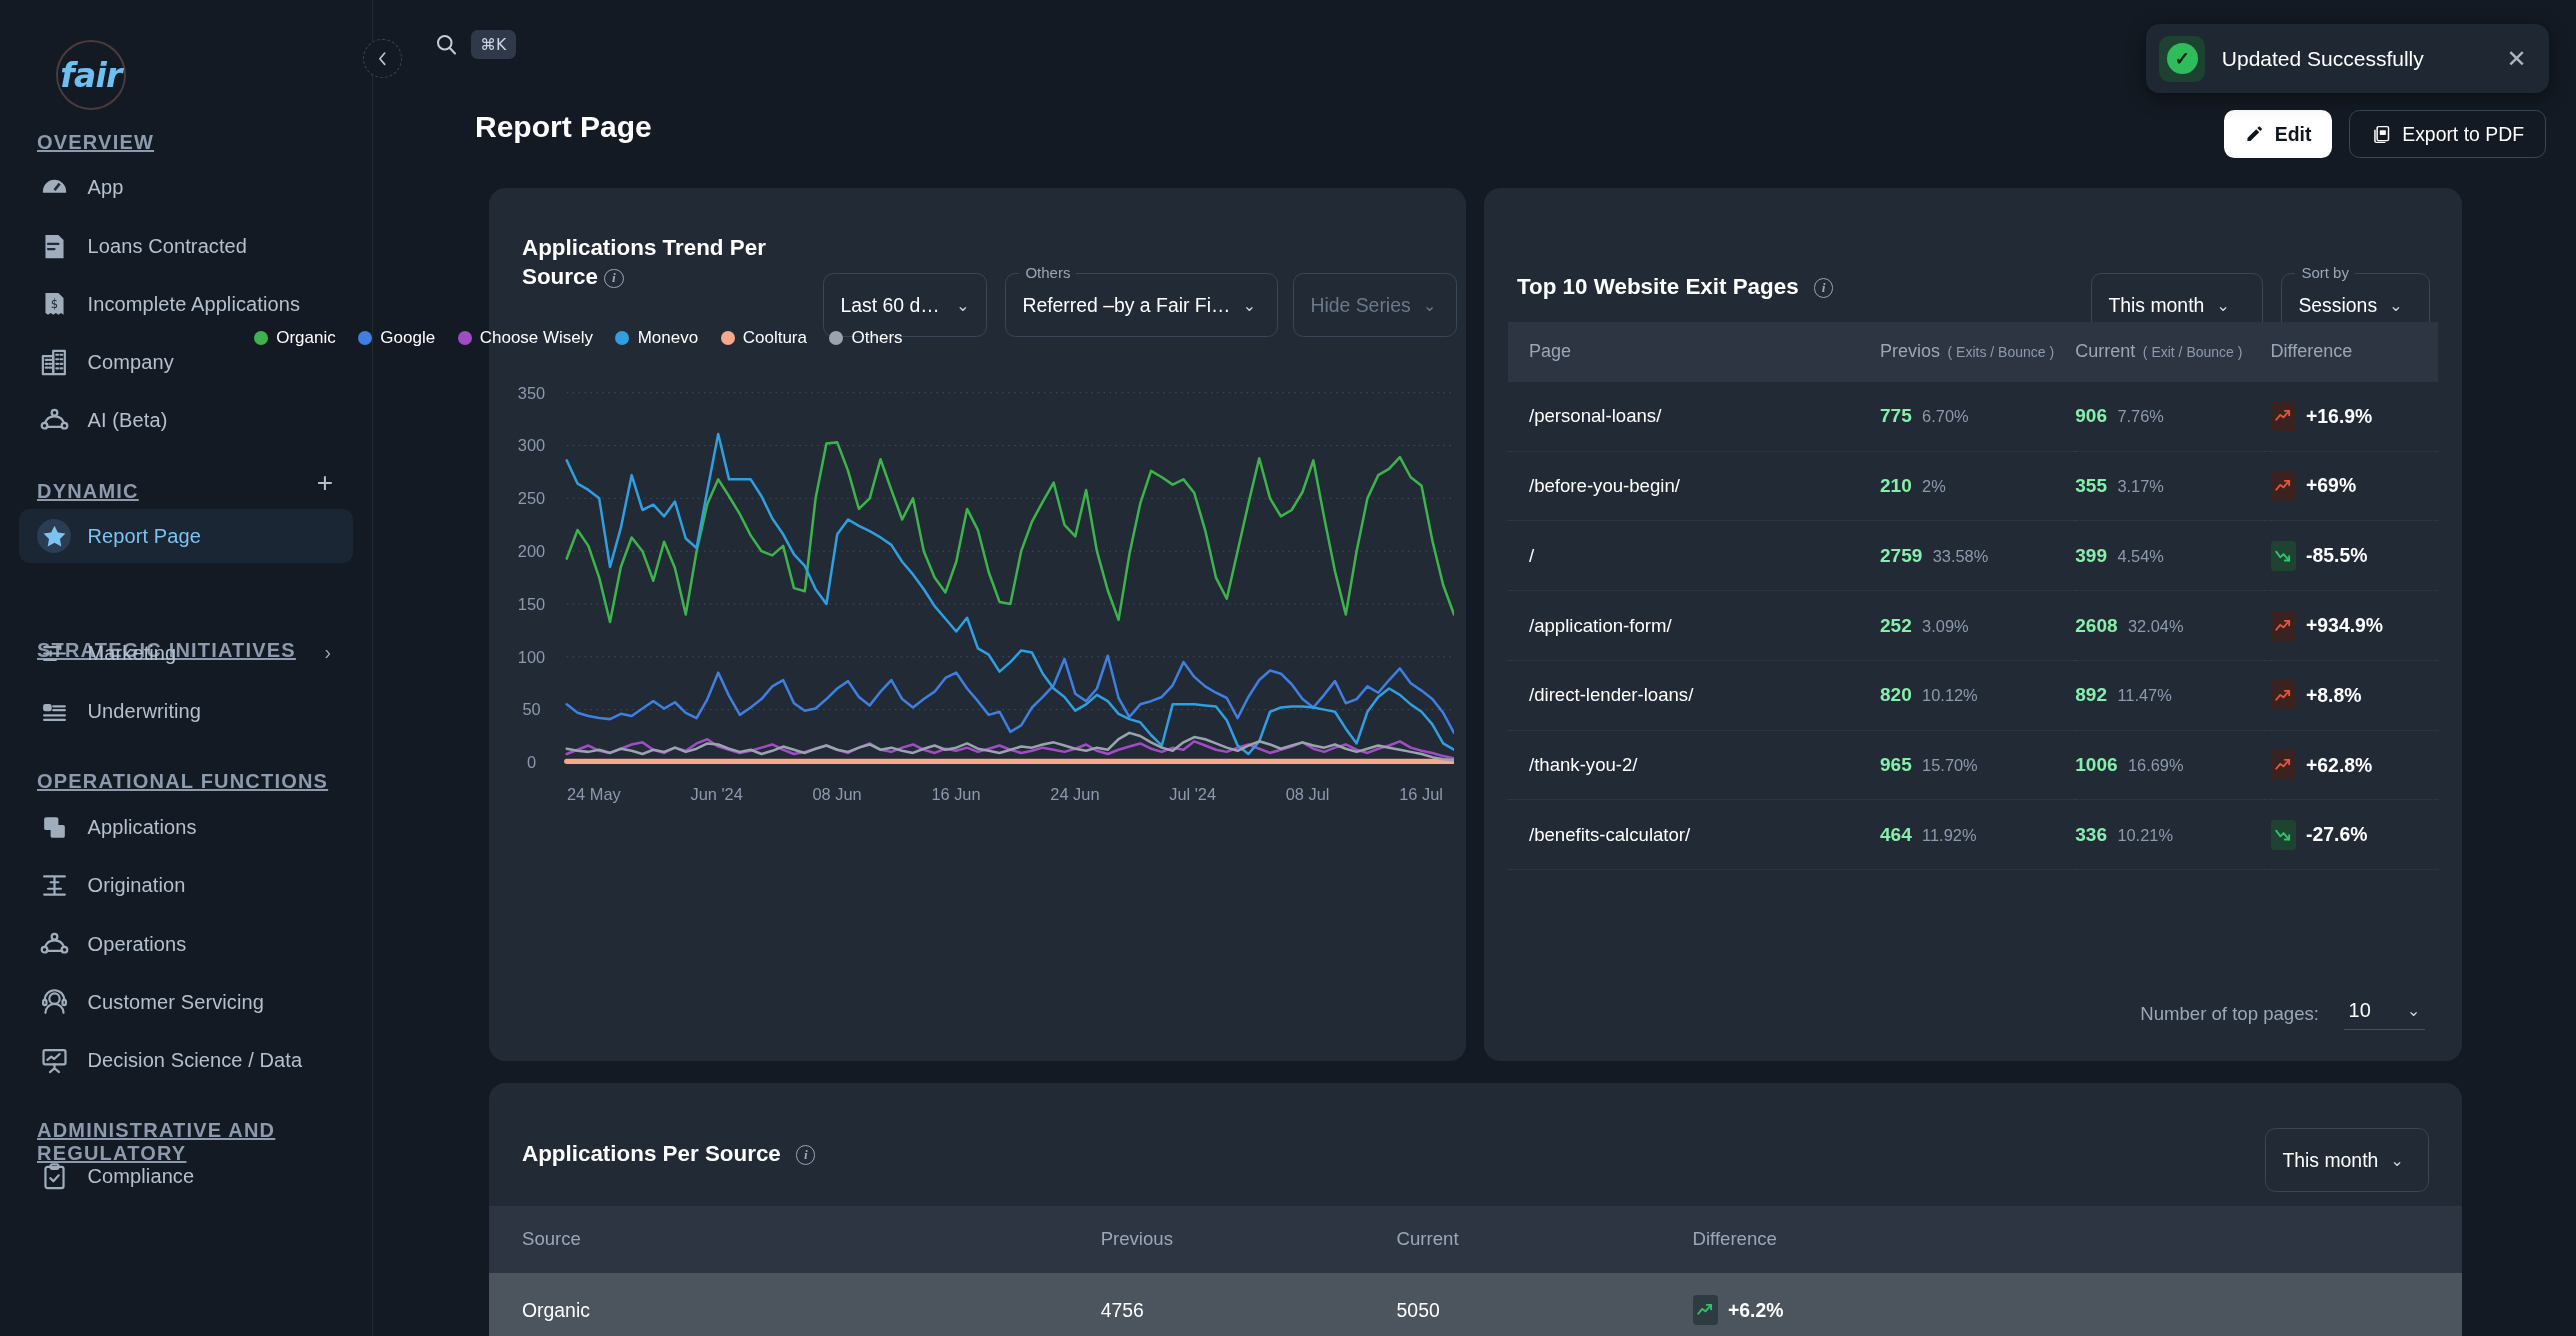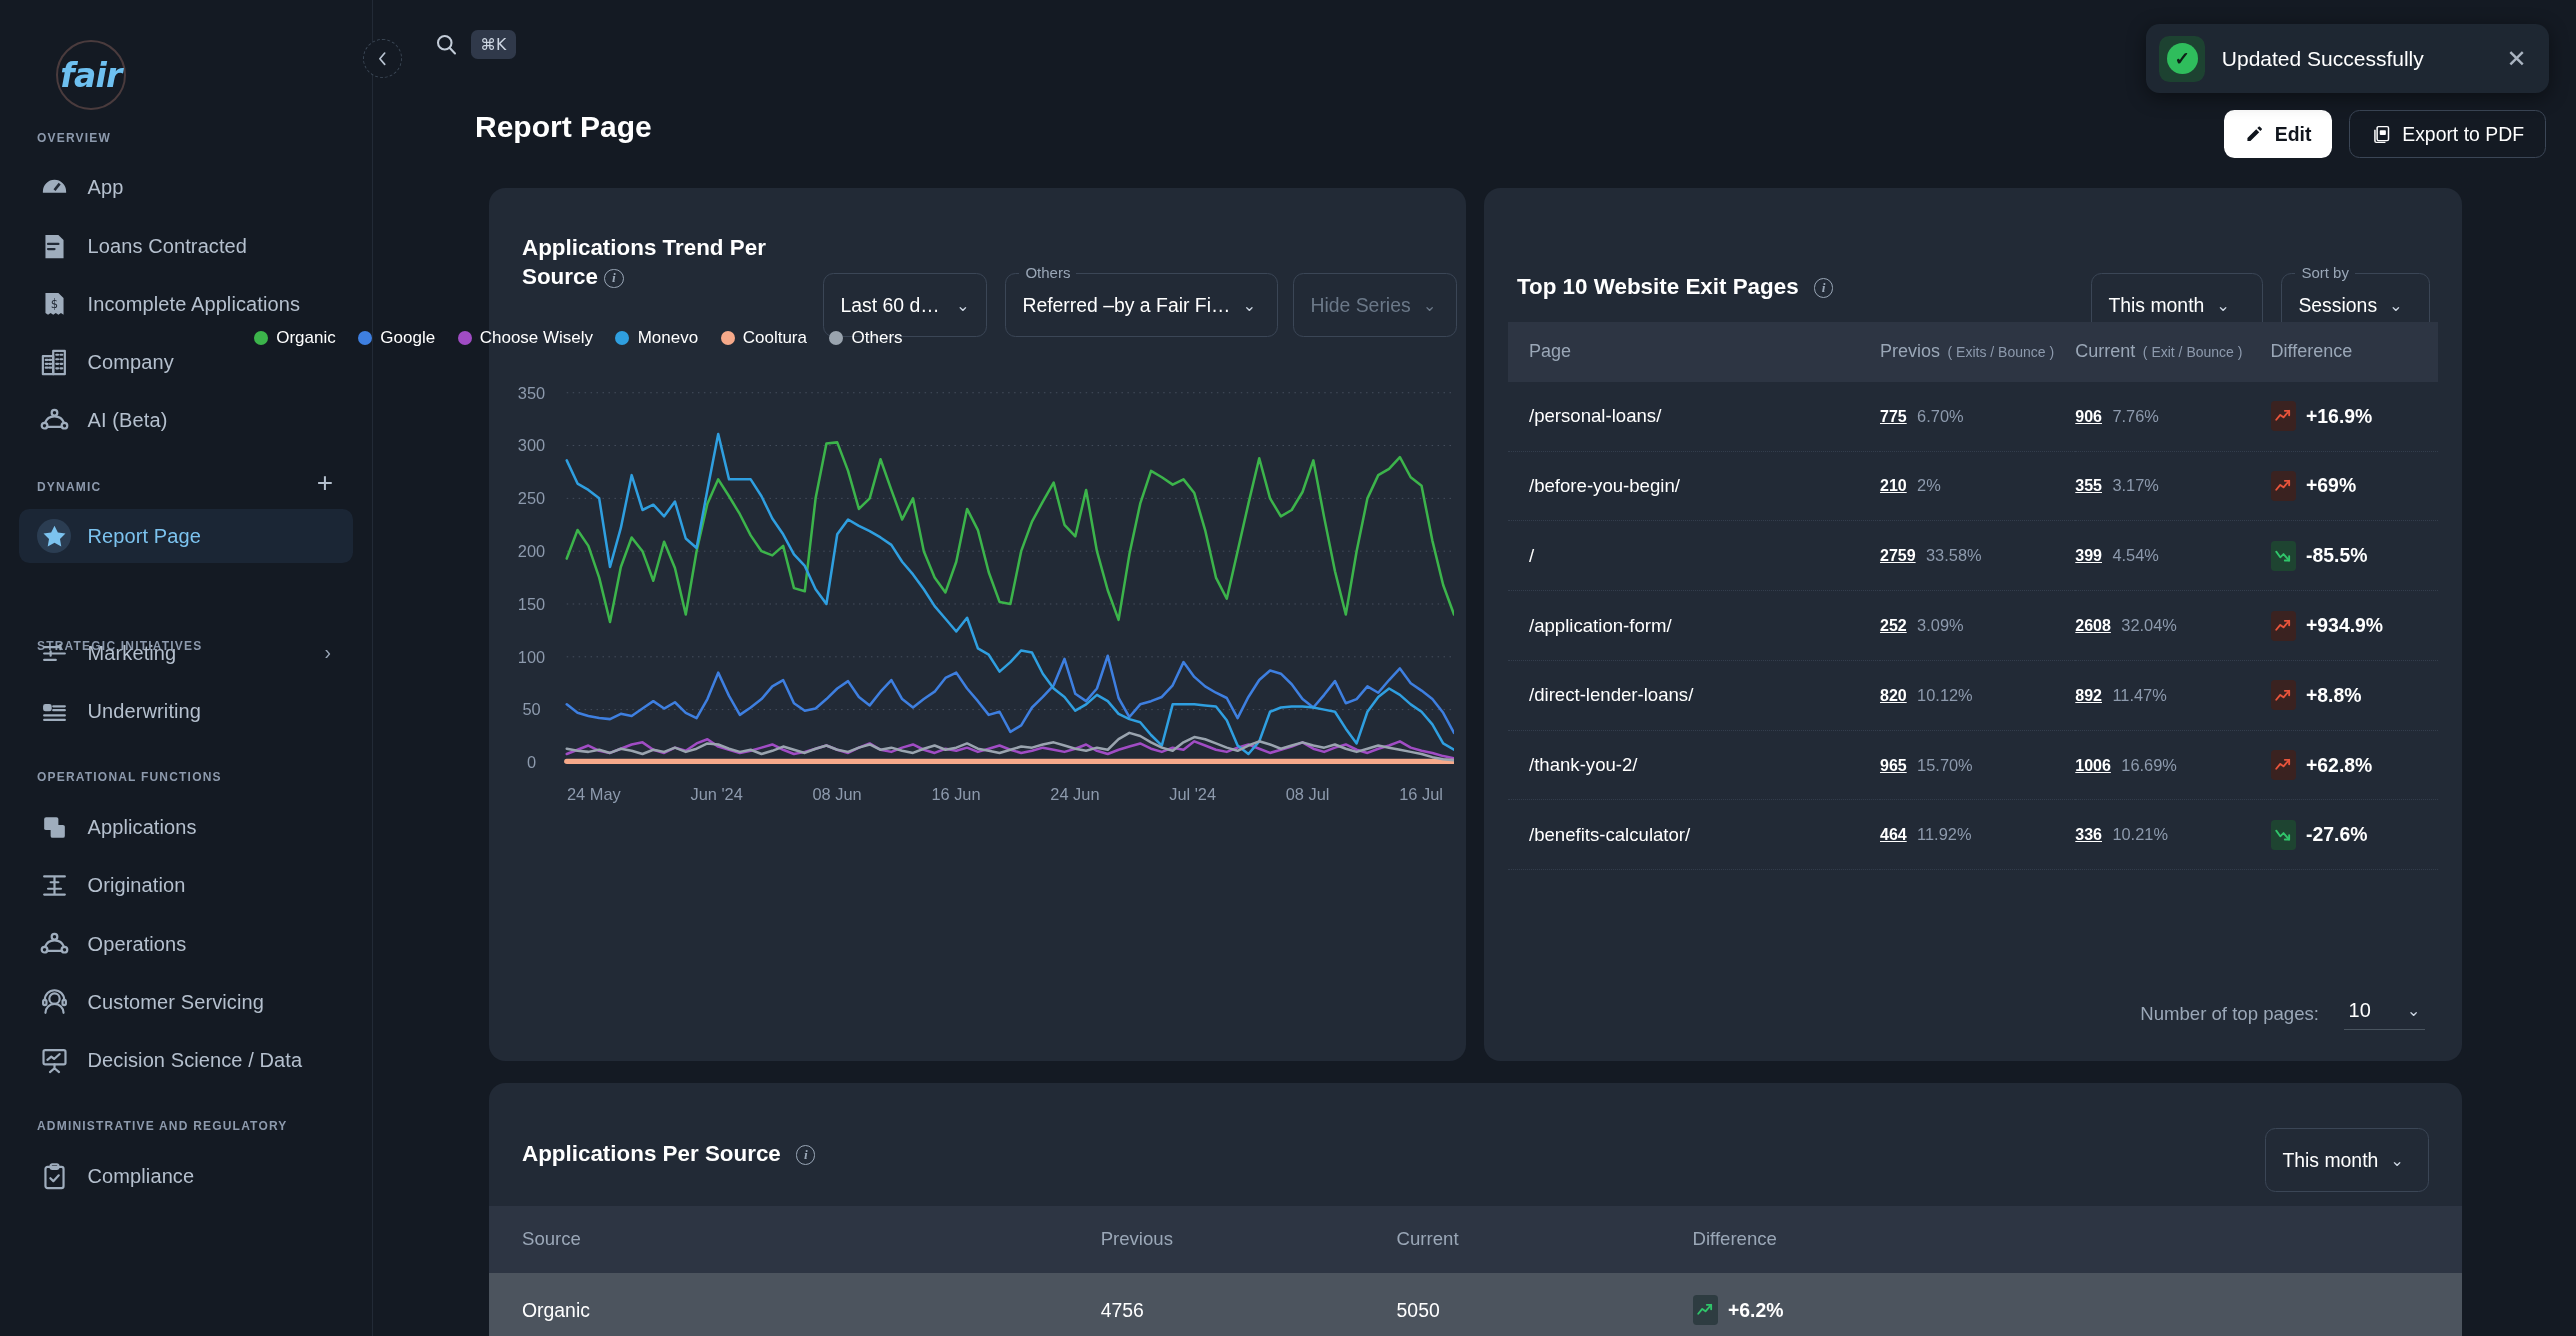--- a/index.html
+++ b/index.html
@@ -25,22 +25,22 @@
     border-radius: 50%;
     border: 2.2px solid #4a3b3d;
     display: flex; align-items: center; justify-content: center;
   }
   #logo-text {
     color: #6ec0f0; font-size: 33px; font-style: italic;
     font-weight: 700; letter-spacing: -0.7px;
     font-family: "DejaVu Sans", sans-serif;
   }
   .nav-section-title {
-    color: #8d9aad; font-size: 12px; font-weight: 700;
-    letter-spacing: 1.2px; padding-left: 37px;
+    color: #8d9aad; font-size: 20px; font-weight: 700;
+    letter-spacing: 1.2px; padding-left: 37px; text-decoration: underline;
   }
   .nav-item {
     display: flex; align-items: center;
     height: 54px; margin: 0 18.6px; padding-left: 18.6px;
     border-radius: 10.4px; cursor: pointer;
   }
   .nav-item.active { background: #1b2635; }
   .nav-icon {
     width: 34px; height: 34px; flex: 0 0 34px;
     display: flex; align-items: center; justify-content: center;
@@ -187,21 +187,21 @@
   
   table { border-collapse: collapse; width: 100%; }
   .th-row { background: #2d3543; }
   .th-row th {
     text-align: left; color: #9aa7b7; font-size: 18px;
     font-weight: 400; padding: 19.4px 0;
   }
   .th-paren { font-size: 14px; color: #8d9aad; margin-left: 7.5px; white-space: nowrap; }
   .tb-row td { padding: 19.4px 0; border-bottom: 0.7px dotted #333d4c; }
   .cell-page { color: #ffffff; font-size: 18.6px; }
-  .cell-num { color: #ffffff; font-size: 16px; font-weight: 700; text-decoration: underline; }
+  .cell-num { color: #86efac; font-size: 19px; font-weight: 700; }
   .cell-pct { color: #8d9aad; font-size: 16.4px; margin-left: 10.4px; }
   .diff-wrap { display: flex; align-items: center; gap: 10.4px; }
   .diff-ico {
     width: 25px; height: 30px; border-radius: 3.7px;
     display: flex; align-items: center; justify-content: center;
   }
   .diff-up { background: #3a2220; }
   .diff-down { background: #1e4431; }
   .diff-up-good { background: #2e3c41; }
   .diff-val { color: #ffffff; font-size: 19.4px; font-weight: 700; }

